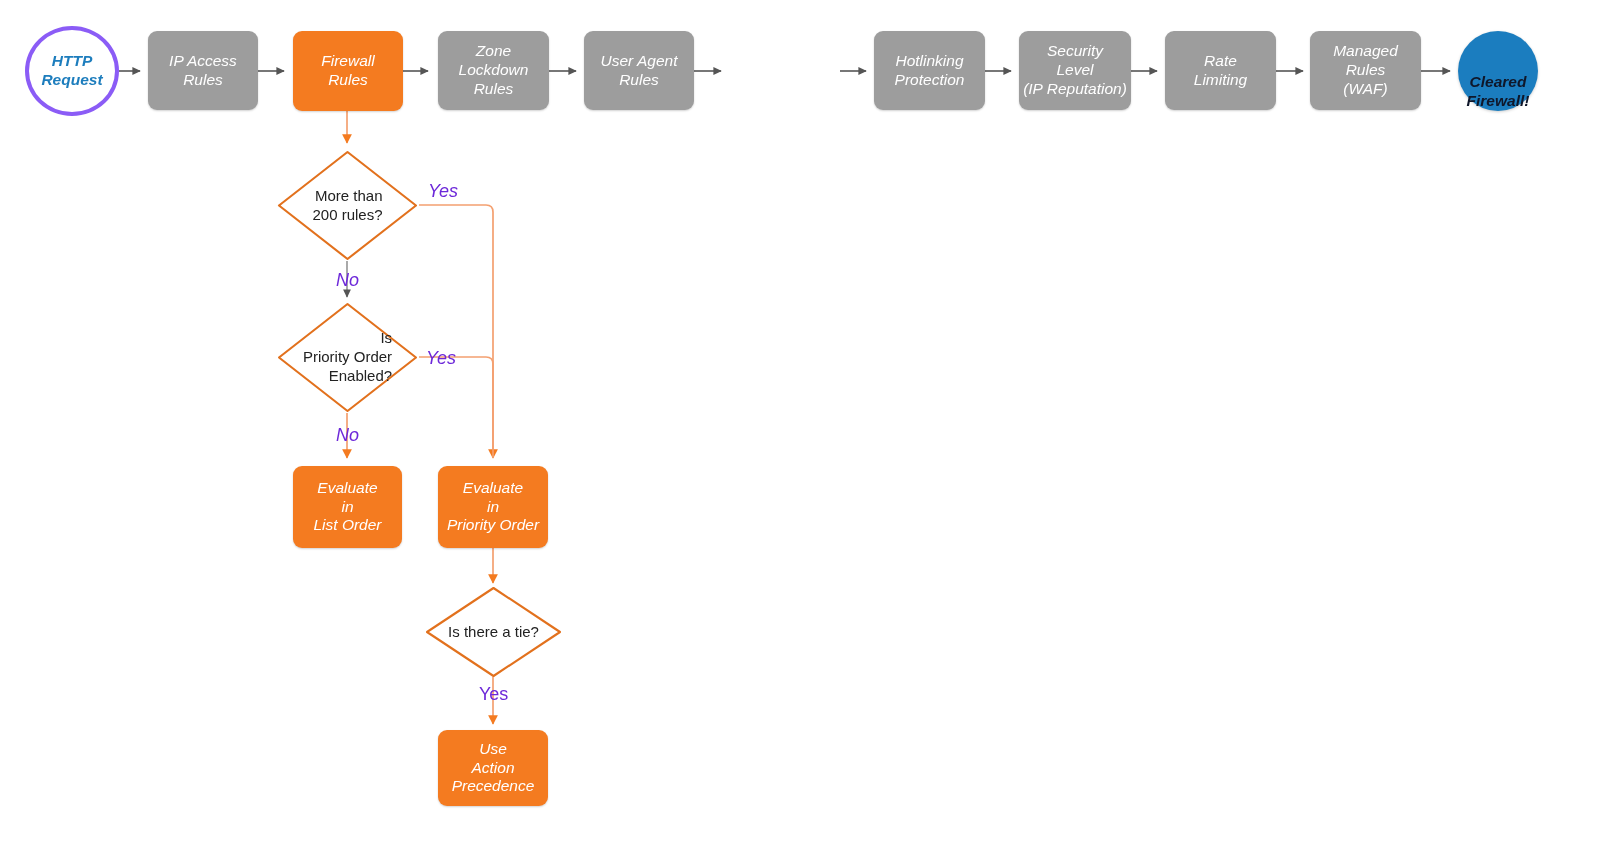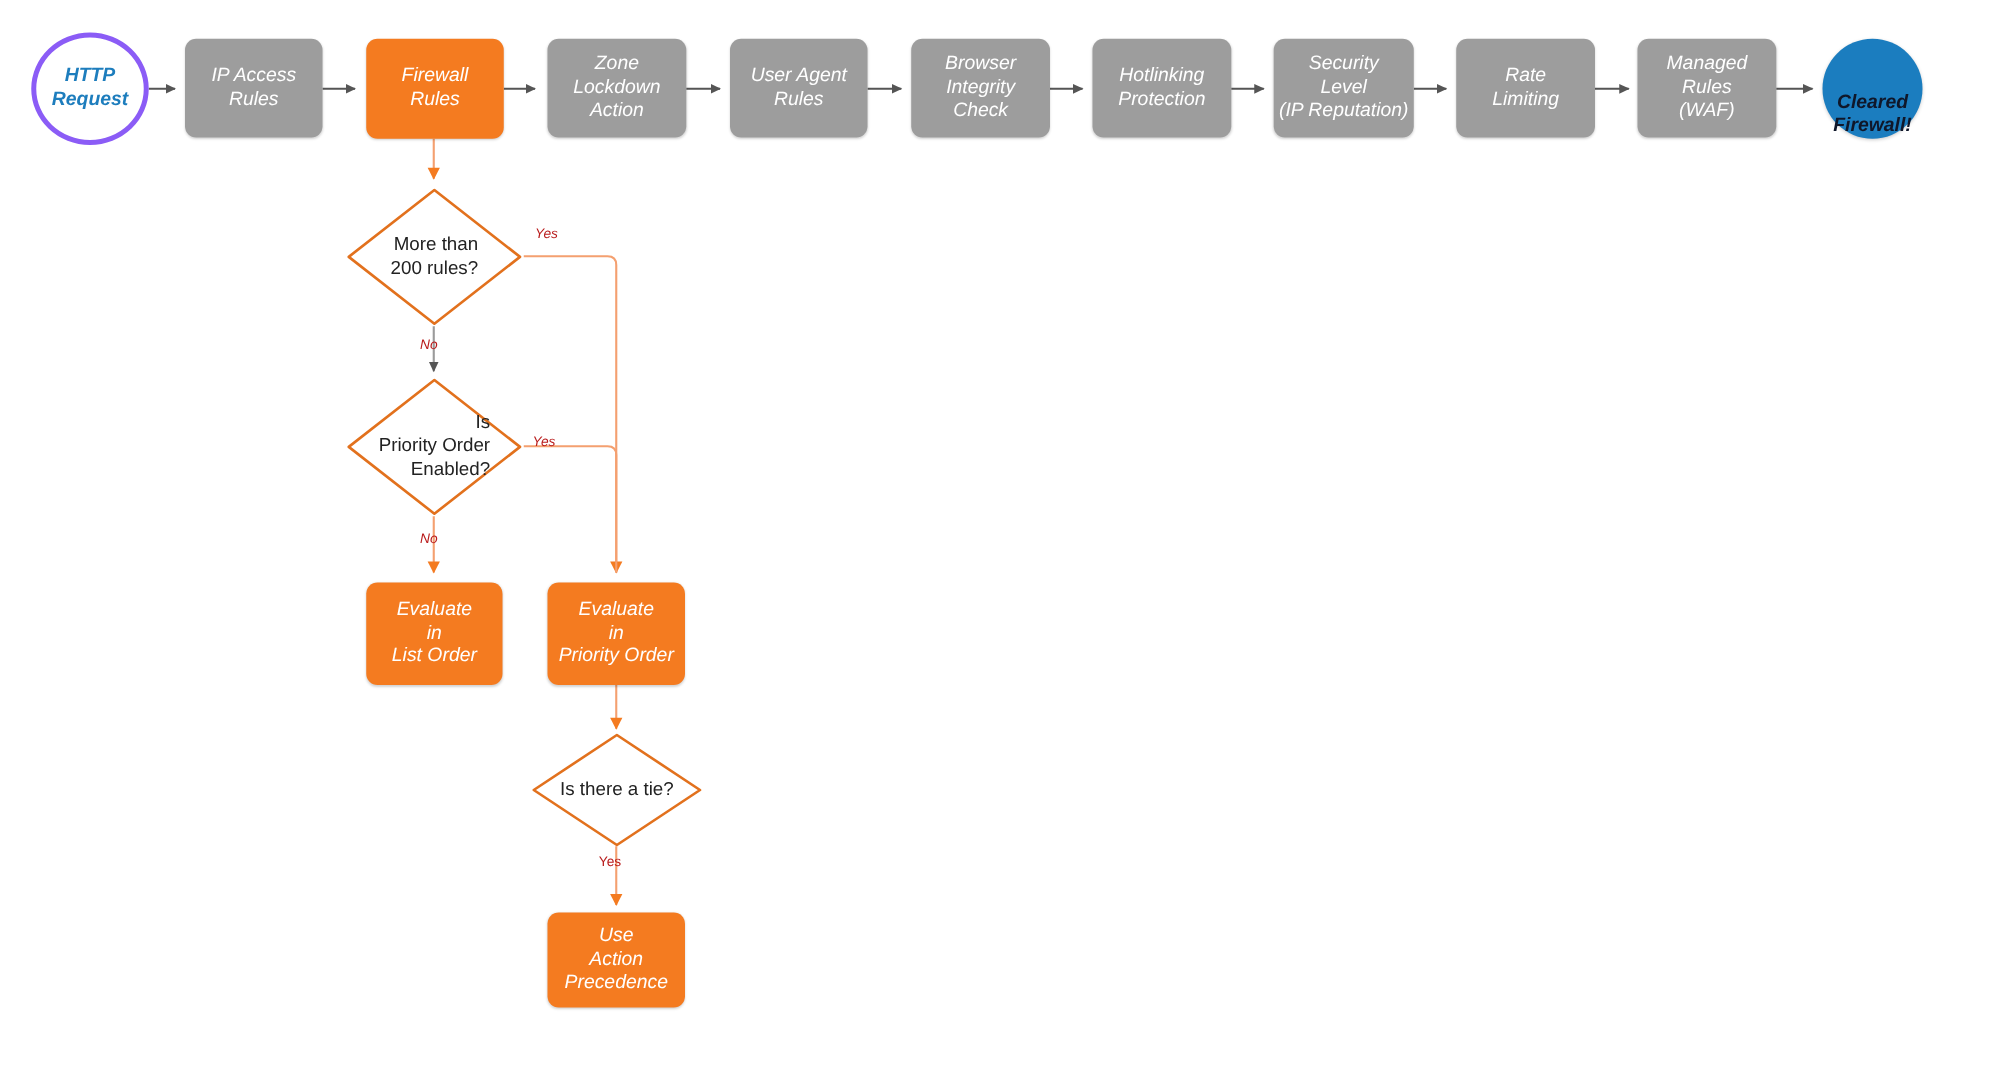--- a/index.html
+++ b/index.html
@@ -89,23 +89,23 @@
     text-align: right;
     font-size: 15px;
     color: #222222;
     line-height: 1.26;
     white-space: pre-line;
   }
 
   
   .elabel {
     position: absolute;
-    font-size: 11px;
+    font-size: 18px;
     font-style: italic;
-    color: #b91c1c;
+    color: #6d28d9;
     white-space: nowrap;
   }
   .elabel.upright {
     font-style: normal;
   }
 </style>
 </head>
 <body>
 
 <div id="canvas">
@@ -167,33 +167,28 @@
   </div>
 
   <div class="node proc orange" style="left:293px; top:31px; width:110px; height:80px;align-items:center;">
     <span>Firewall
 Rules</span>
   </div>
 
   <div class="node proc gray" style="left:438px; top:31px; width:111px; height:79px;">
     <span>Zone
 Lockdown
-Action</span>
+Rules</span>
   </div>
 
   <div class="node proc gray" style="left:584px; top:31px; width:110px; height:79px;">
     <span>User Agent
 Rules</span>
   </div>
 
-  <div class="node proc gray" style="left:729px; top:31px; width:111px; height:79px;">
-    <span>Browser
-Integrity
-Check</span>
-  </div>
 
   <div class="node proc gray" style="left:874px; top:31px; width:111px; height:79px;">
     <span>Hotlinking
 Protection</span>
   </div>
 
   <div class="node proc gray" style="left:1165px; top:31px; width:111px; height:79px;">
     <span>Rate
 Limiting</span>
   </div>

